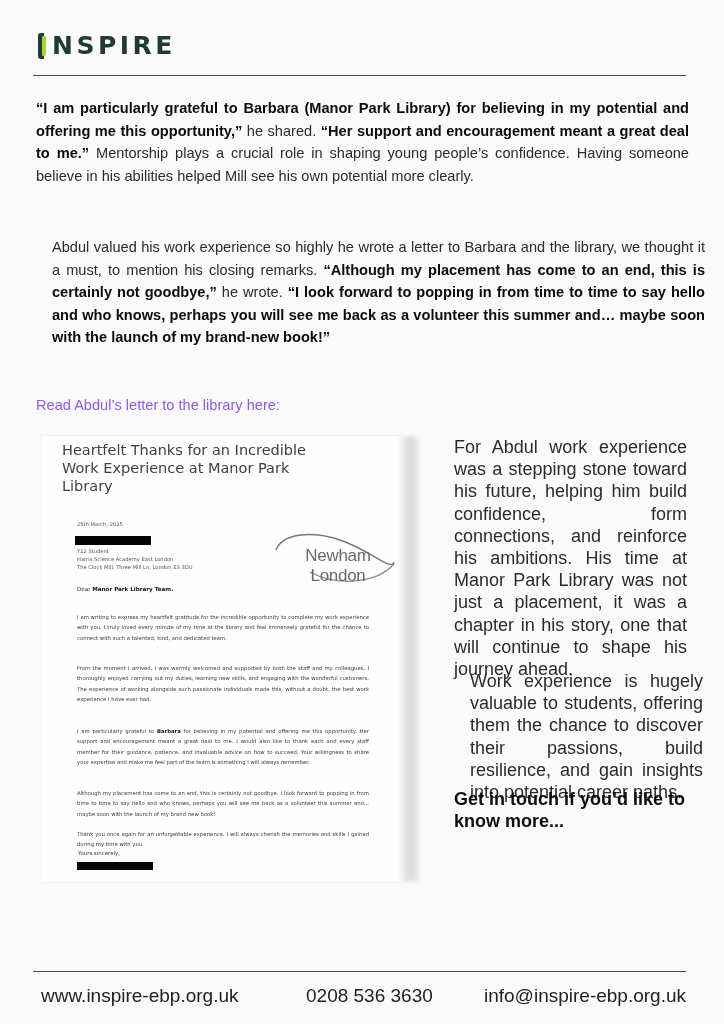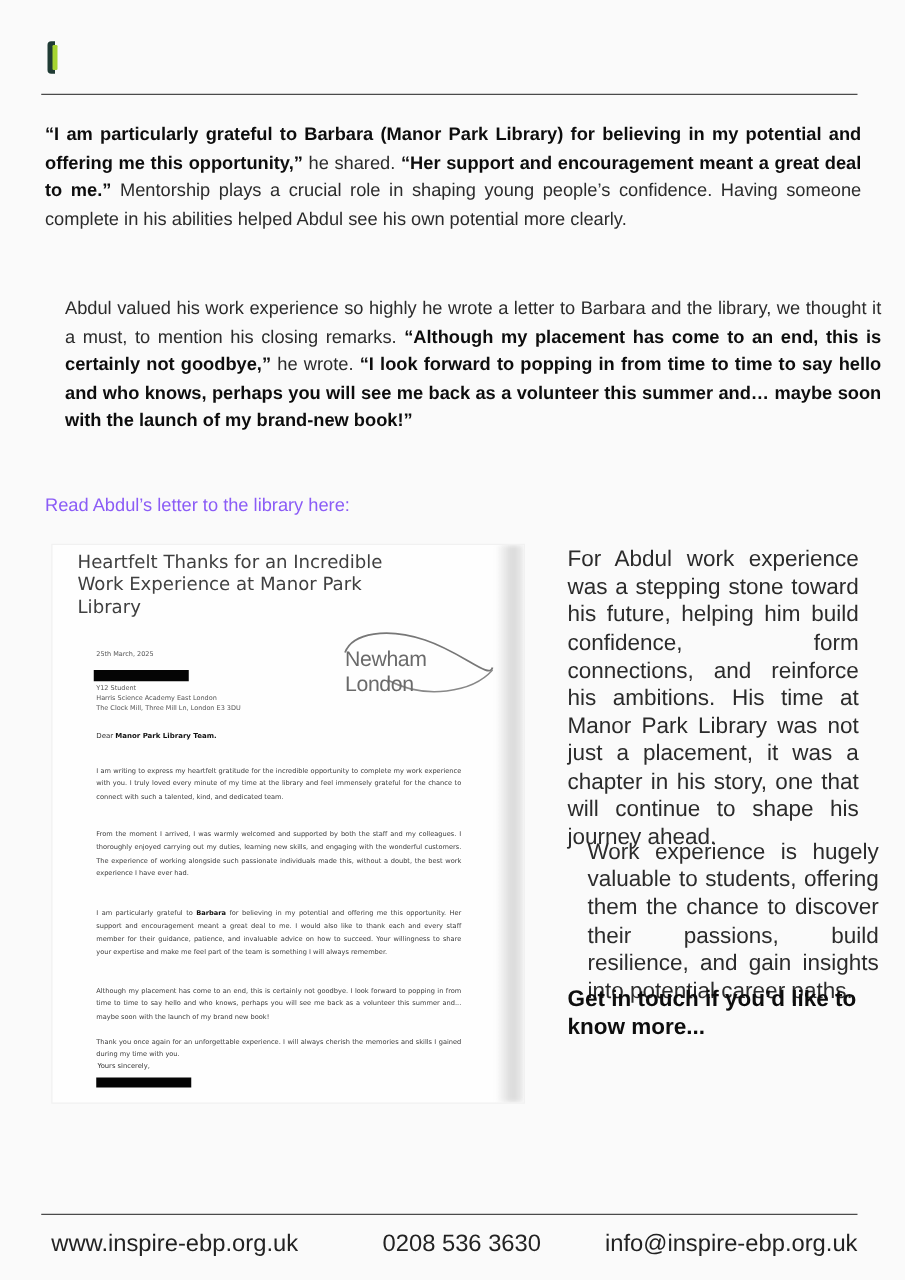--- a/index.html
+++ b/index.html
@@ -34,46 +34,47 @@
   .l-greet { position: absolute; left: 35px; top: 150px; font-size: 5.6px; color: #333; font-family: "DejaVu Sans", sans-serif; }
   .l-greet b { color: #111; }
   .l-body { position: absolute; left: 35px; width: 292px; font-size: 5.3px; line-height: 10.3px; color: #3a3a3a; text-align: justify; font-family: "DejaVu Sans", sans-serif; }
   .l-body b { color: #111; }
   .lb1 { top: 176px; }
   .lb2 { top: 227px; }
   .lb3 { top: 290px; }
   .lb4 { top: 352px; }
   .lb5 { top: 393px; }
   .l-sign { position: absolute; left: 36px; top: 414px; font-size: 5.4px; color: #333; font-family: "DejaVu Sans", sans-serif; }
-  .newham { position: absolute; left: 228px; top: 68px; width: 130px; height: 52px; }
+  .newham { position: absolute; left: 228px; top: 96px; width: 130px; height: 52px; text-align: center; }
   .newham-text { position: absolute; left: 6px; top: 14px; font-family: "Liberation Sans", sans-serif; font-size: 17px; color: #6a6a6a; letter-spacing: -0.3px; }
   .newham svg { position: absolute; left: 0; top: 0; }
   
   .side { position: absolute; left: 454px; width: 233px; font-size: 18px; line-height: 22.2px; color: #2b2b2b; text-align: justify; }
   .s1 { top: 436px; }
   .s2 { top: 654px; }
   .s3 { top: 788px; font-weight: bold; color: #0d0d0d; text-align: left; }
   .footer { position: absolute; top: 985px; font-size: 19px; color: #222; }
   .f-web { left: 41px; }
   .f-phone { left: 306px; }
   .f-mail { right: 38px; }
 </style>
 </head>
 <body>
 
 <div class="logo">
   <div class="logo-mark">
     <div class="dark"></div>
       <div class="lime"></div>
   </div>
+  <span class="logo-text">NSPIRE</span>
 </div>
 <div class="rule top"></div>
 
 <p class="para p1" style="margin:0">
-  <b>“I am particularly grateful to Barbara (Manor Park Library) for believing in my potential and offering me this opportunity,”</b><span> he shared. </span><b>“Her support and encouragement meant a great deal to me.”</b><span> Mentorship plays a crucial role in shaping young people’s confidence. Having someone complete in his abilities helped Abdul see his own potential more clearly.</span>
+  <b>“I am particularly grateful to Barbara (Manor Park Library) for believing in my potential and offering me this opportunity,”</b><span> he shared. </span><b>“Her support and encouragement meant a great deal to me.”</b><span> Mentorship plays a crucial role in shaping young people’s confidence. Having someone believe in his abilities helped Mill see his own potential more clearly.</span>
 </p>
 
 <p class="para p2" style="margin:16px">
   <span>Abdul valued his work experience so highly he wrote a letter to Barbara and the library, we thought it a must, to mention his closing remarks. </span><b>“Although my placement has come to an end, this is certainly not goodbye,”</b><span> he wrote. </span><b>“I look forward to popping in from time to time to say hello and who knows, perhaps you will see me back as a volunteer this summer and… maybe soon with the launch of my brand-new book!”</b>
 </p>
 
 <div class="read">Read Abdul’s letter to the library here:</div>
 
 <div class="letter">
   <div class="l-title">Heartfelt Thanks for an Incredible Work Experience at Manor Park Library</div>

